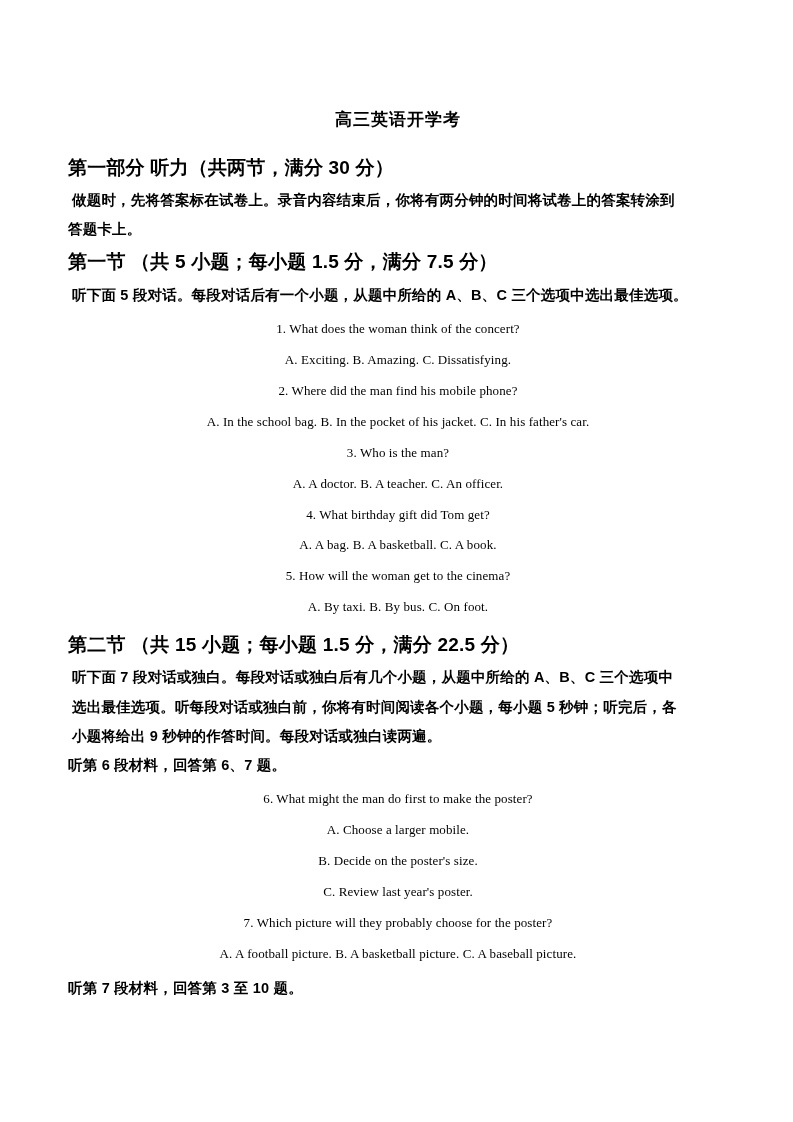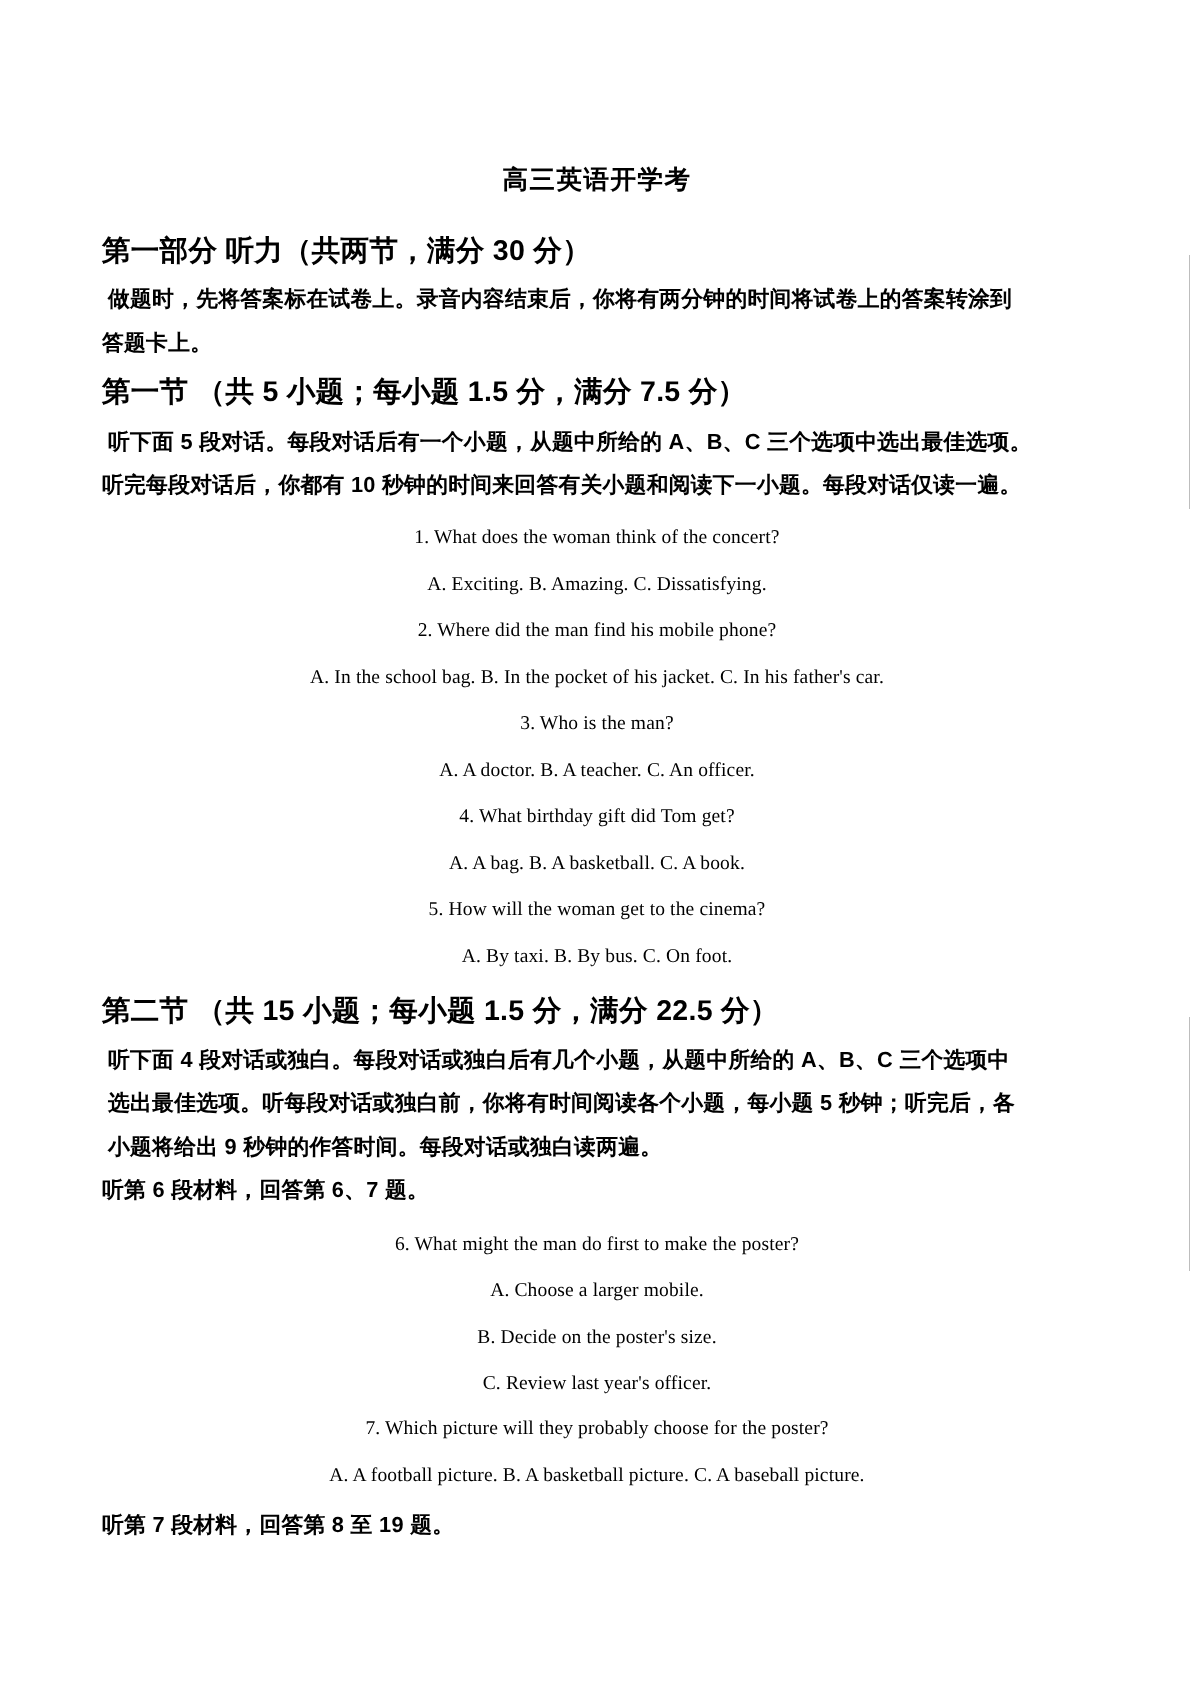--- a/index.html
+++ b/index.html
@@ -71,21 +71,20 @@
   <div class="content">
 
     <h1 class="doc-title">高三英语开学考</h1>
 
     <p class="cn-head">第一部分 听力（共两节，满分 30 分）</p>
     <p class="cn-body cn-indent">做题时，先将答案标在试卷上。录音内容结束后，你将有两分钟的时间将试卷上的答案转涂到</p>
     <p class="cn-body">答题卡上。</p>
 
     <p class="cn-head">第一节 （共 5 小题；每小题 1.5 分，满分 7.5 分）</p>
     <p class="cn-body cn-indent">听下面 5 段对话。每段对话后有一个小题，从题中所给的 A、B、C 三个选项中选出最佳选项。</p>
-    <p class="cn-body">听完每段对话后，你都有 10 秒钟的时间来回答有关小题和阅读下一小题。每段对话仅读一遍。</p>
 
     <div class="spacer-sm"></div>
 
     <p class="en-line">1. What does the woman think of the concert?</p>
     <p class="en-line">A. Exciting. B. Amazing. C. Dissatisfying.</p>
 
     <p class="en-line">2. Where did the man find his mobile phone?</p>
     <p class="en-line">A. In the school bag. B. In the pocket of his jacket. C. In his father's car.</p>
 
     <p class="en-line">3. Who is the man?</p>
@@ -93,33 +92,33 @@
 
     <p class="en-line">4. What birthday gift did Tom get?</p>
     <p class="en-line">A. A bag. B. A basketball. C. A book.</p>
 
     <p class="en-line">5. How will the woman get to the cinema?</p>
     <p class="en-line">A. By taxi. B. By bus. C. On foot.</p>
 
     <div class="spacer-sm"></div>
 
     <p class="cn-head">第二节 （共 15 小题；每小题 1.5 分，满分 22.5 分）</p>
-    <p class="cn-body cn-indent">听下面 4 段对话或独白。每段对话或独白后有几个小题，从题中所给的 A、B、C 三个选项中</p>
+    <p class="cn-body cn-indent">听下面 7 段对话或独白。每段对话或独白后有几个小题，从题中所给的 A、B、C 三个选项中</p>
     <p class="cn-body cn-indent">选出最佳选项。听每段对话或独白前，你将有时间阅读各个小题，每小题 5 秒钟；听完后，各</p>
     <p class="cn-body cn-indent">小题将给出 9 秒钟的作答时间。每段对话或独白读两遍。</p>
     <p class="cn-body">听第 6 段材料，回答第 6、7 题。</p>
 
     <div class="spacer-sm"></div>
 
     <p class="en-line">6. What might the man do first to make the poster?</p>
     <p class="en-line">A. Choose a larger mobile.</p>
     <p class="en-line">B. Decide on the poster's size.</p>
-    <p class="en-line">C. Review last year's officer.</p>
+    <p class="en-line">C. Review last year's poster.</p>
 
     <p class="en-line">7. Which picture will they probably choose for the poster?</p>
     <p class="en-line">A. A football picture. B. A basketball picture. C. A baseball picture.</p>
 
     <div class="spacer-sm"></div>
 
-    <p class="cn-body">听第 7 段材料，回答第 8 至 19 题。</p>
+    <p class="cn-body">听第 7 段材料，回答第 3 至 10 题。</p>
 
   </div>
 </div>
 
 </body></html>

